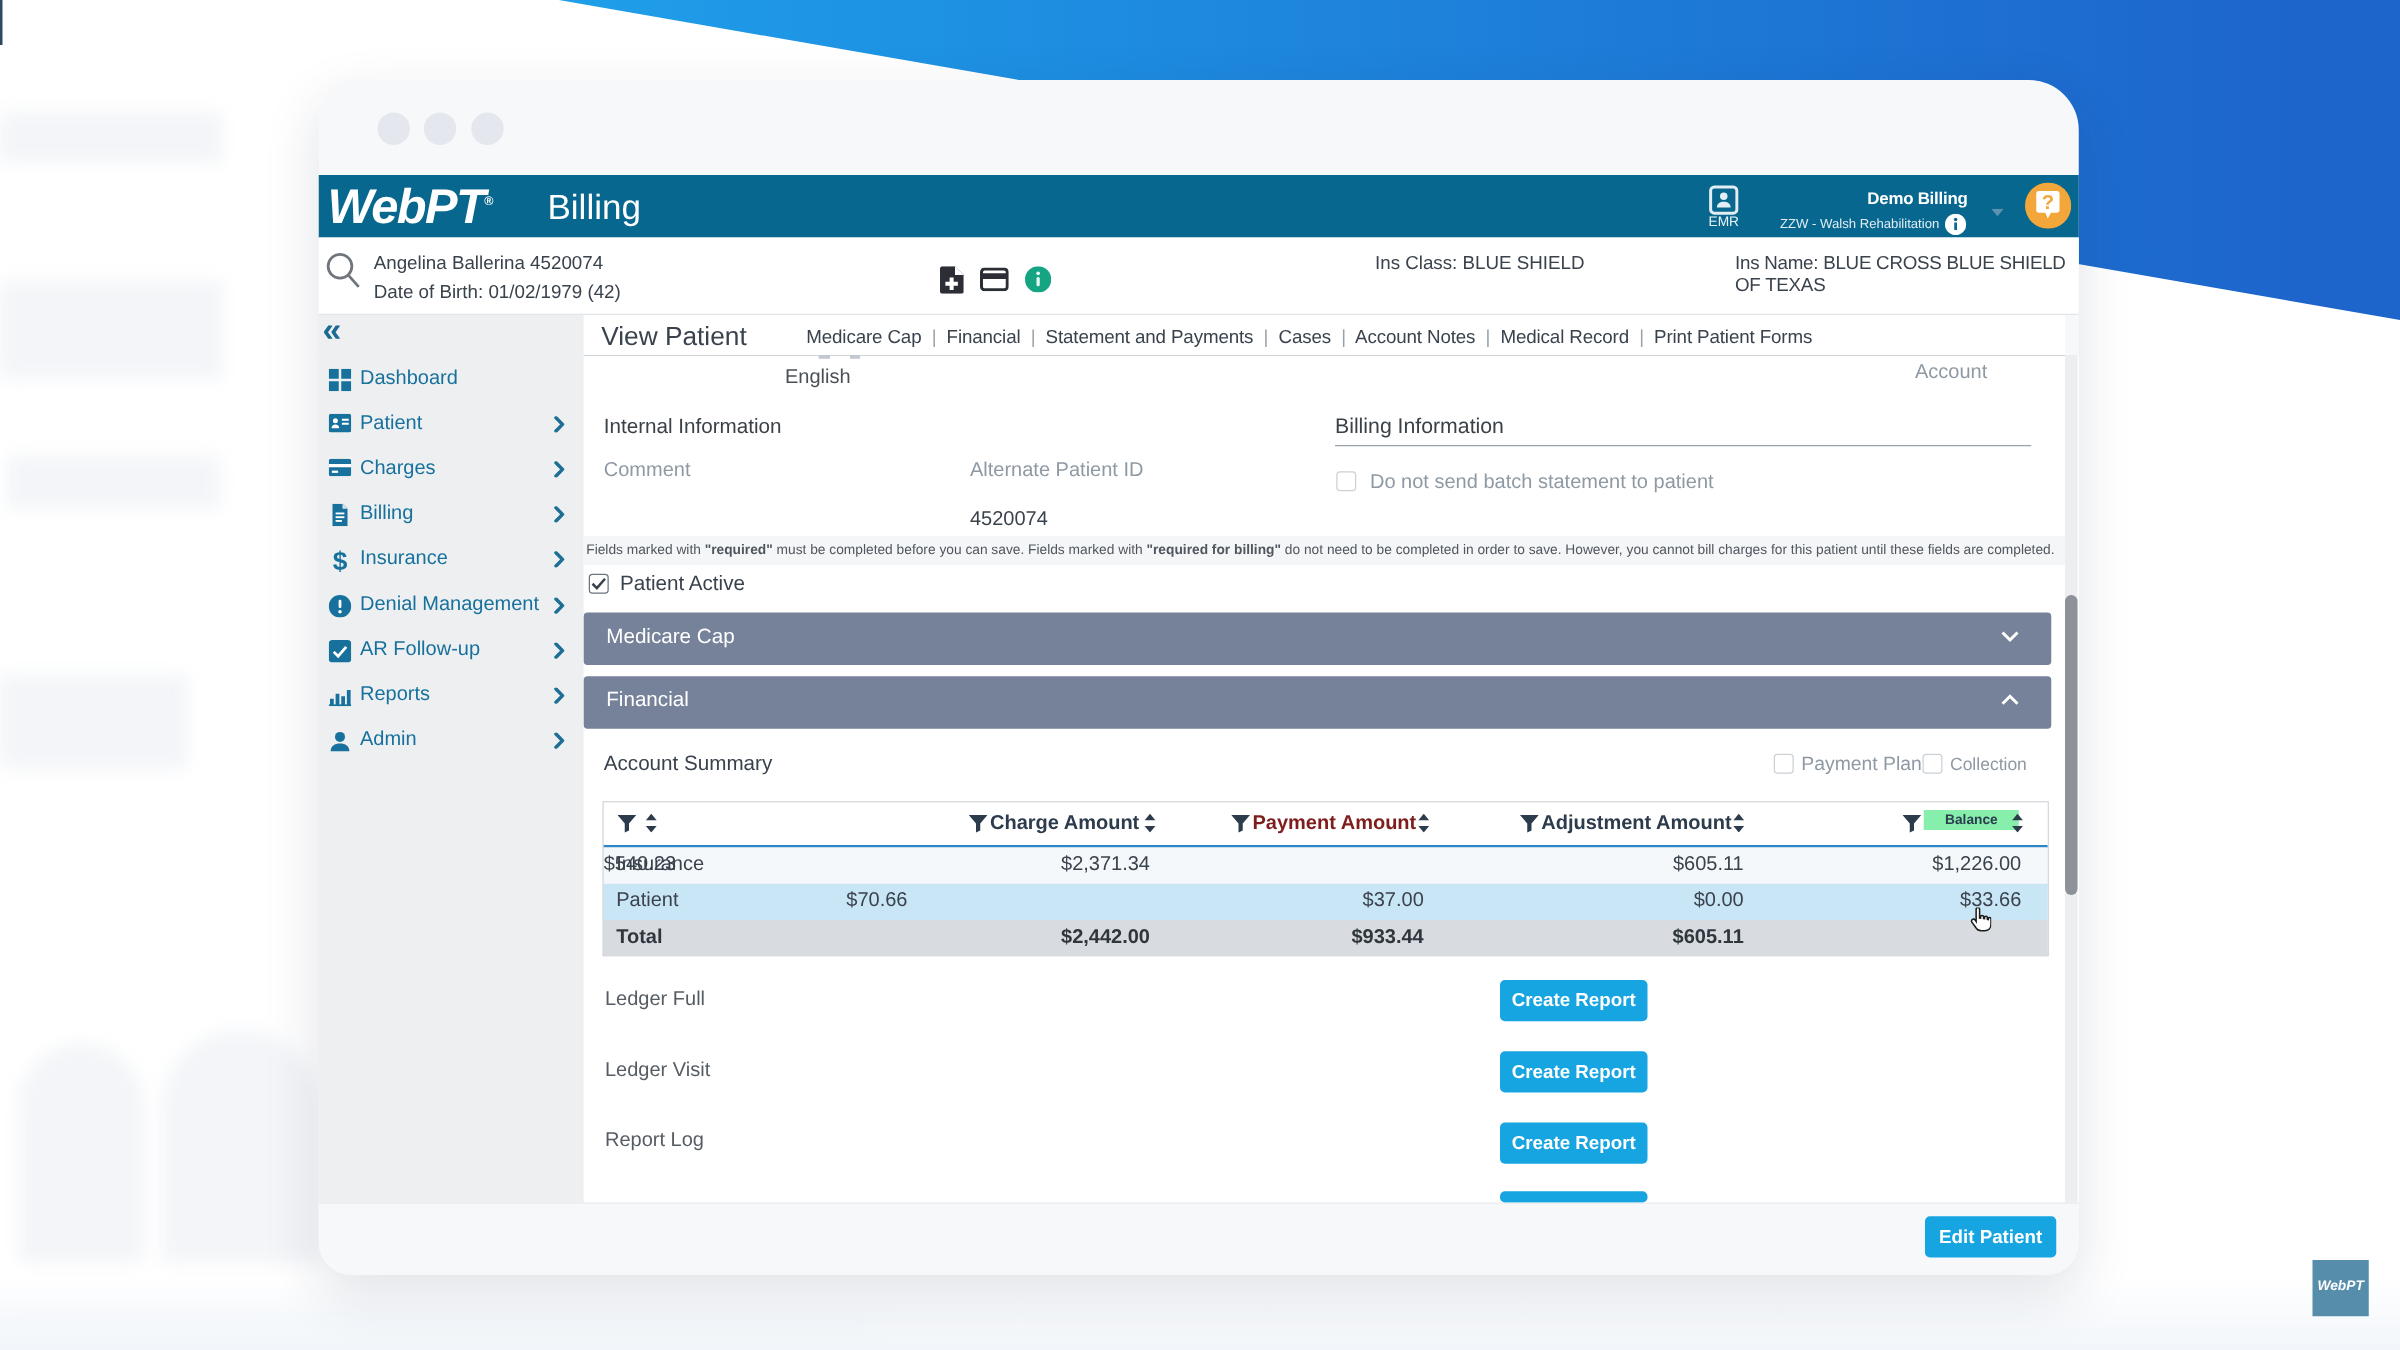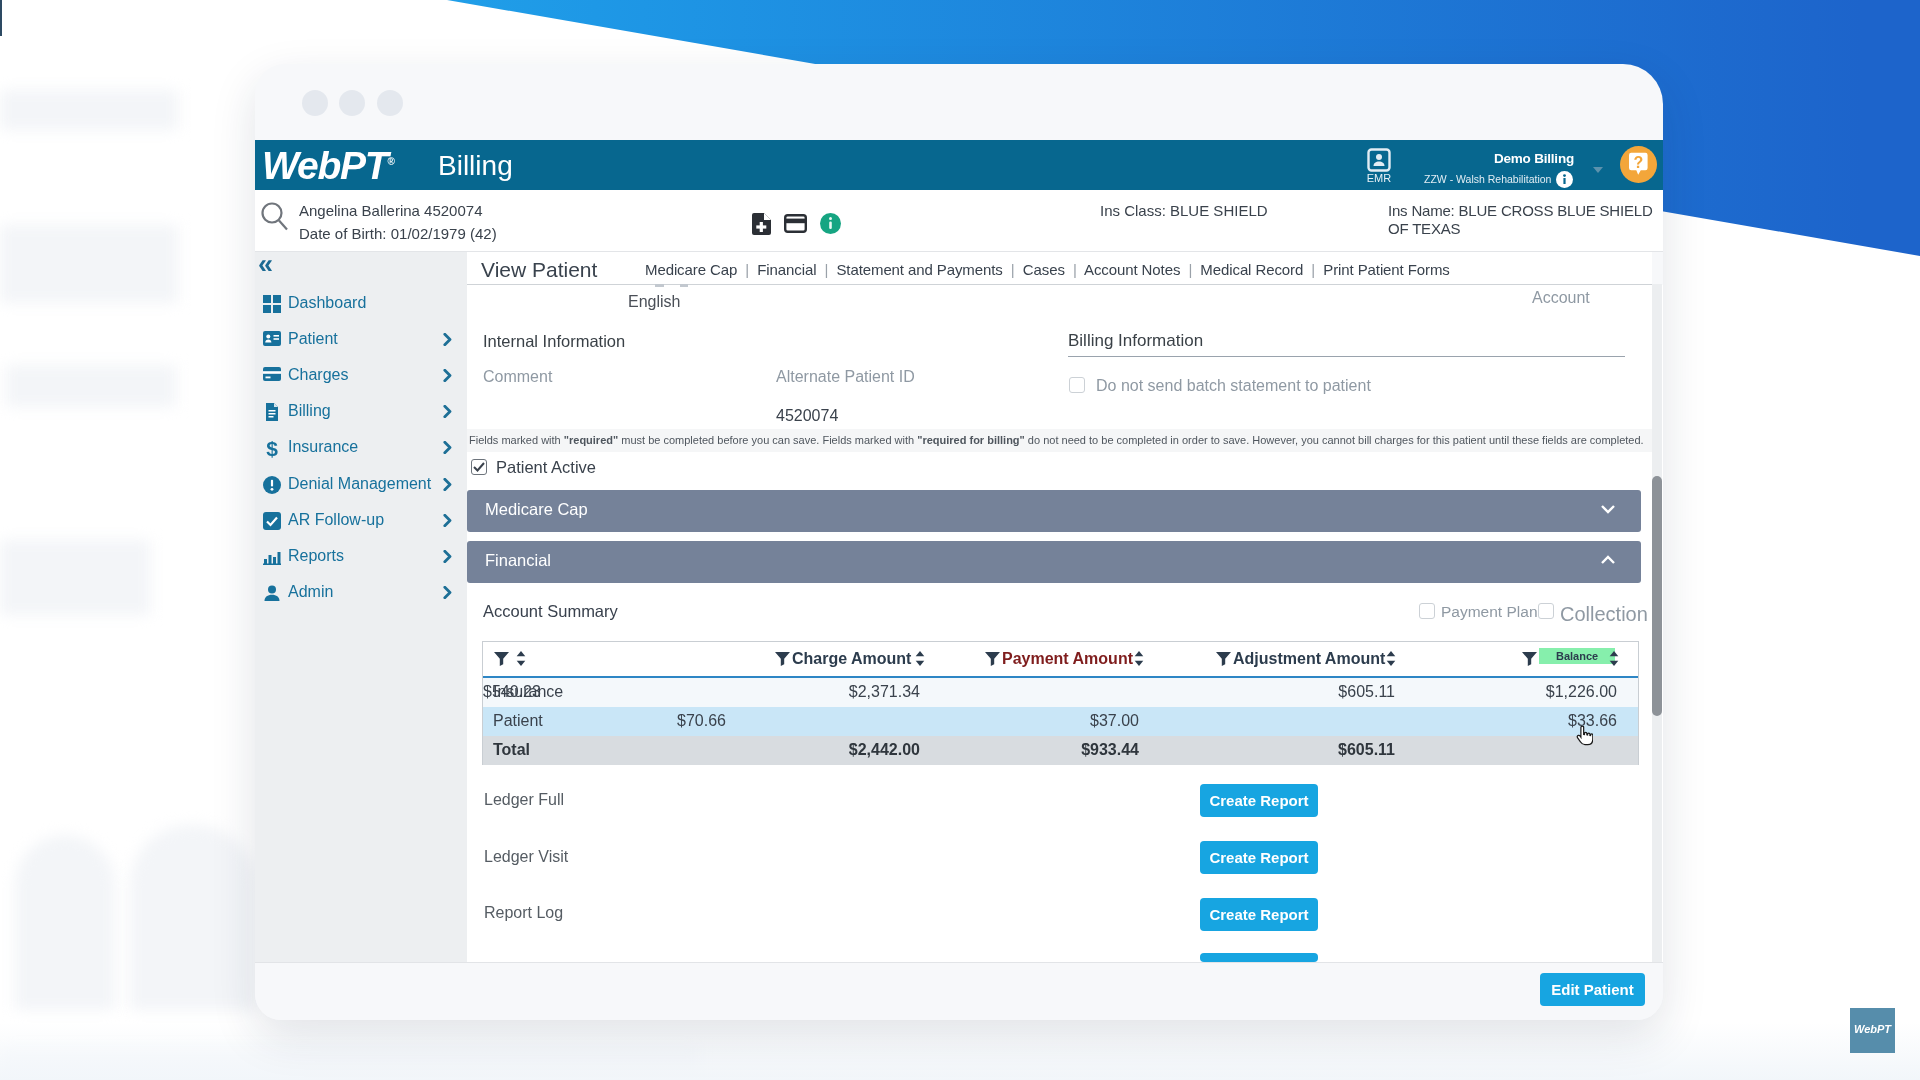--- a/index.html
+++ b/index.html
@@ -298,21 +298,21 @@
       <span style="position:absolute;left:18px;top:10px;">Financial</span>
     <svg style="position:absolute;left:1133px;top:14px;" width="16" height="10" viewBox="0 0 16 10">
         <path d="M2 8 L8 2 L14 8" fill="none" stroke="#fff" stroke-width="2.4"></path>
       </svg>
   </div>
 
   <div class="abs" style="left:483px;top:602px;font-size:16.5px;color:#39414d;font-weight:500;">Account Summary</div>
   <div class="cb" style="left:1419px;top:603px;"></div>
   <div class="abs gray" style="left:1441px;top:603px;font-size:15.5px;">Payment Plan</div>
   <div class="cb" style="left:1538px;top:603px;"></div>
-  <div class="abs gray" style="left:1560px;top:603px;font-size:20px;">Collection</div>
+  <div class="abs gray" style="left:1560px;top:603px;font-size:14px;">Collection</div>
 
   <div id="ftable">
     <div class="trow" style="top:0;height:34px;background:#fff;"></div>
     <div class="abs" style="left:0;top:34px;width:1155px;height:2px;background:#2e86c5;"></div>
     <div class="trow" style="top:36px;background:#f4f8fb;"></div>
     <div class="trow" style="top:65px;background:#c9e6f7;"></div>
     <div class="trow" style="top:94px;background:#d8dce0;"></div>
 
     <svg class="abs" style="left:11px;top:10px;" width="15" height="15" viewBox="0 0 15 15">
         <path d="M0 0 H15 L9.2 6.8 V12.3 L5.8 14 V6.8 Z" fill="#2c3c4d"></path>
@@ -361,20 +361,21 @@
     <div class="tcell-l" style="top:41px;">Insurance</div>
     <div class="tnum" style="top:41px;right:1157px;"></div>
     <div class="tnum" style="top:41px;left:0;width:437px;text-align:right;">$2,371.34</div>
     <div class="tnum" style="top:41px;left:0;width:656px;text-align:left;">$540.23</div>
     <div class="tnum" style="top:41px;left:0;width:912px;text-align:right;">$605.11</div>
     <div class="tnum" style="top:41px;left:0;width:1134px;text-align:right;">$1,226.00</div>
 
     <div class="tcell-l" style="top:70px;">Patient</div>
     <div class="tnum" style="top:70px;left:0;width:437px;text-align:center;">$70.66</div>
     <div class="tnum" style="top:70px;left:0;width:656px;text-align:right;">$37.00</div>
+    <div class="tnum" style="top:70px;left:0;width:912px;text-align:right;">$0.00</div>
     <div class="tnum" style="top:70px;left:0;width:1134px;text-align:right;">$33.66</div>
 
     <div class="tcell-l" style="top:99px;font-weight:bold;color:#2f363d;">Total</div>
     <div class="tnum" style="top:99px;left:0;width:437px;text-align:right;font-weight:bold;color:#2f363d;">$2,442.00</div>
     <div class="tnum" style="top:99px;left:0;width:656px;text-align:right;font-weight:bold;color:#2f363d;">$933.44</div>
     <div class="tnum" style="top:99px;left:0;width:912px;text-align:right;font-weight:bold;color:#2f363d;">$605.11</div>
   </div>
 
   <svg class="abs" style="left:1575px;top:726px;" width="18" height="21" viewBox="0 0 16 19">
     <path d="M5.2 1.3 a1.25 1.25 0 0 1 2.5 0 V7.6 l0.7 0.1 V6.9 a1.1 1.1 0 0 1 2.2 0 V8 l0.65 0.1 V7.4 a1.05 1.05 0 0 1 2.1 0 V8.6 l0.6 0.1 V8.2 a1 1 0 0 1 2 0 V12 c0 3-1.9 4.8-4.5 4.8 h-2.6 c-1.7 0-3-0.8-3.9-2.3 L2.1 10.6 c-0.5-0.85-0.15-1.8 0.75-2.1 c0.6-0.2 1.3 0.05 1.7 0.6 l0.65 1 z" fill="#fff" stroke="#1a1a1a" stroke-width="1.1"></path>

